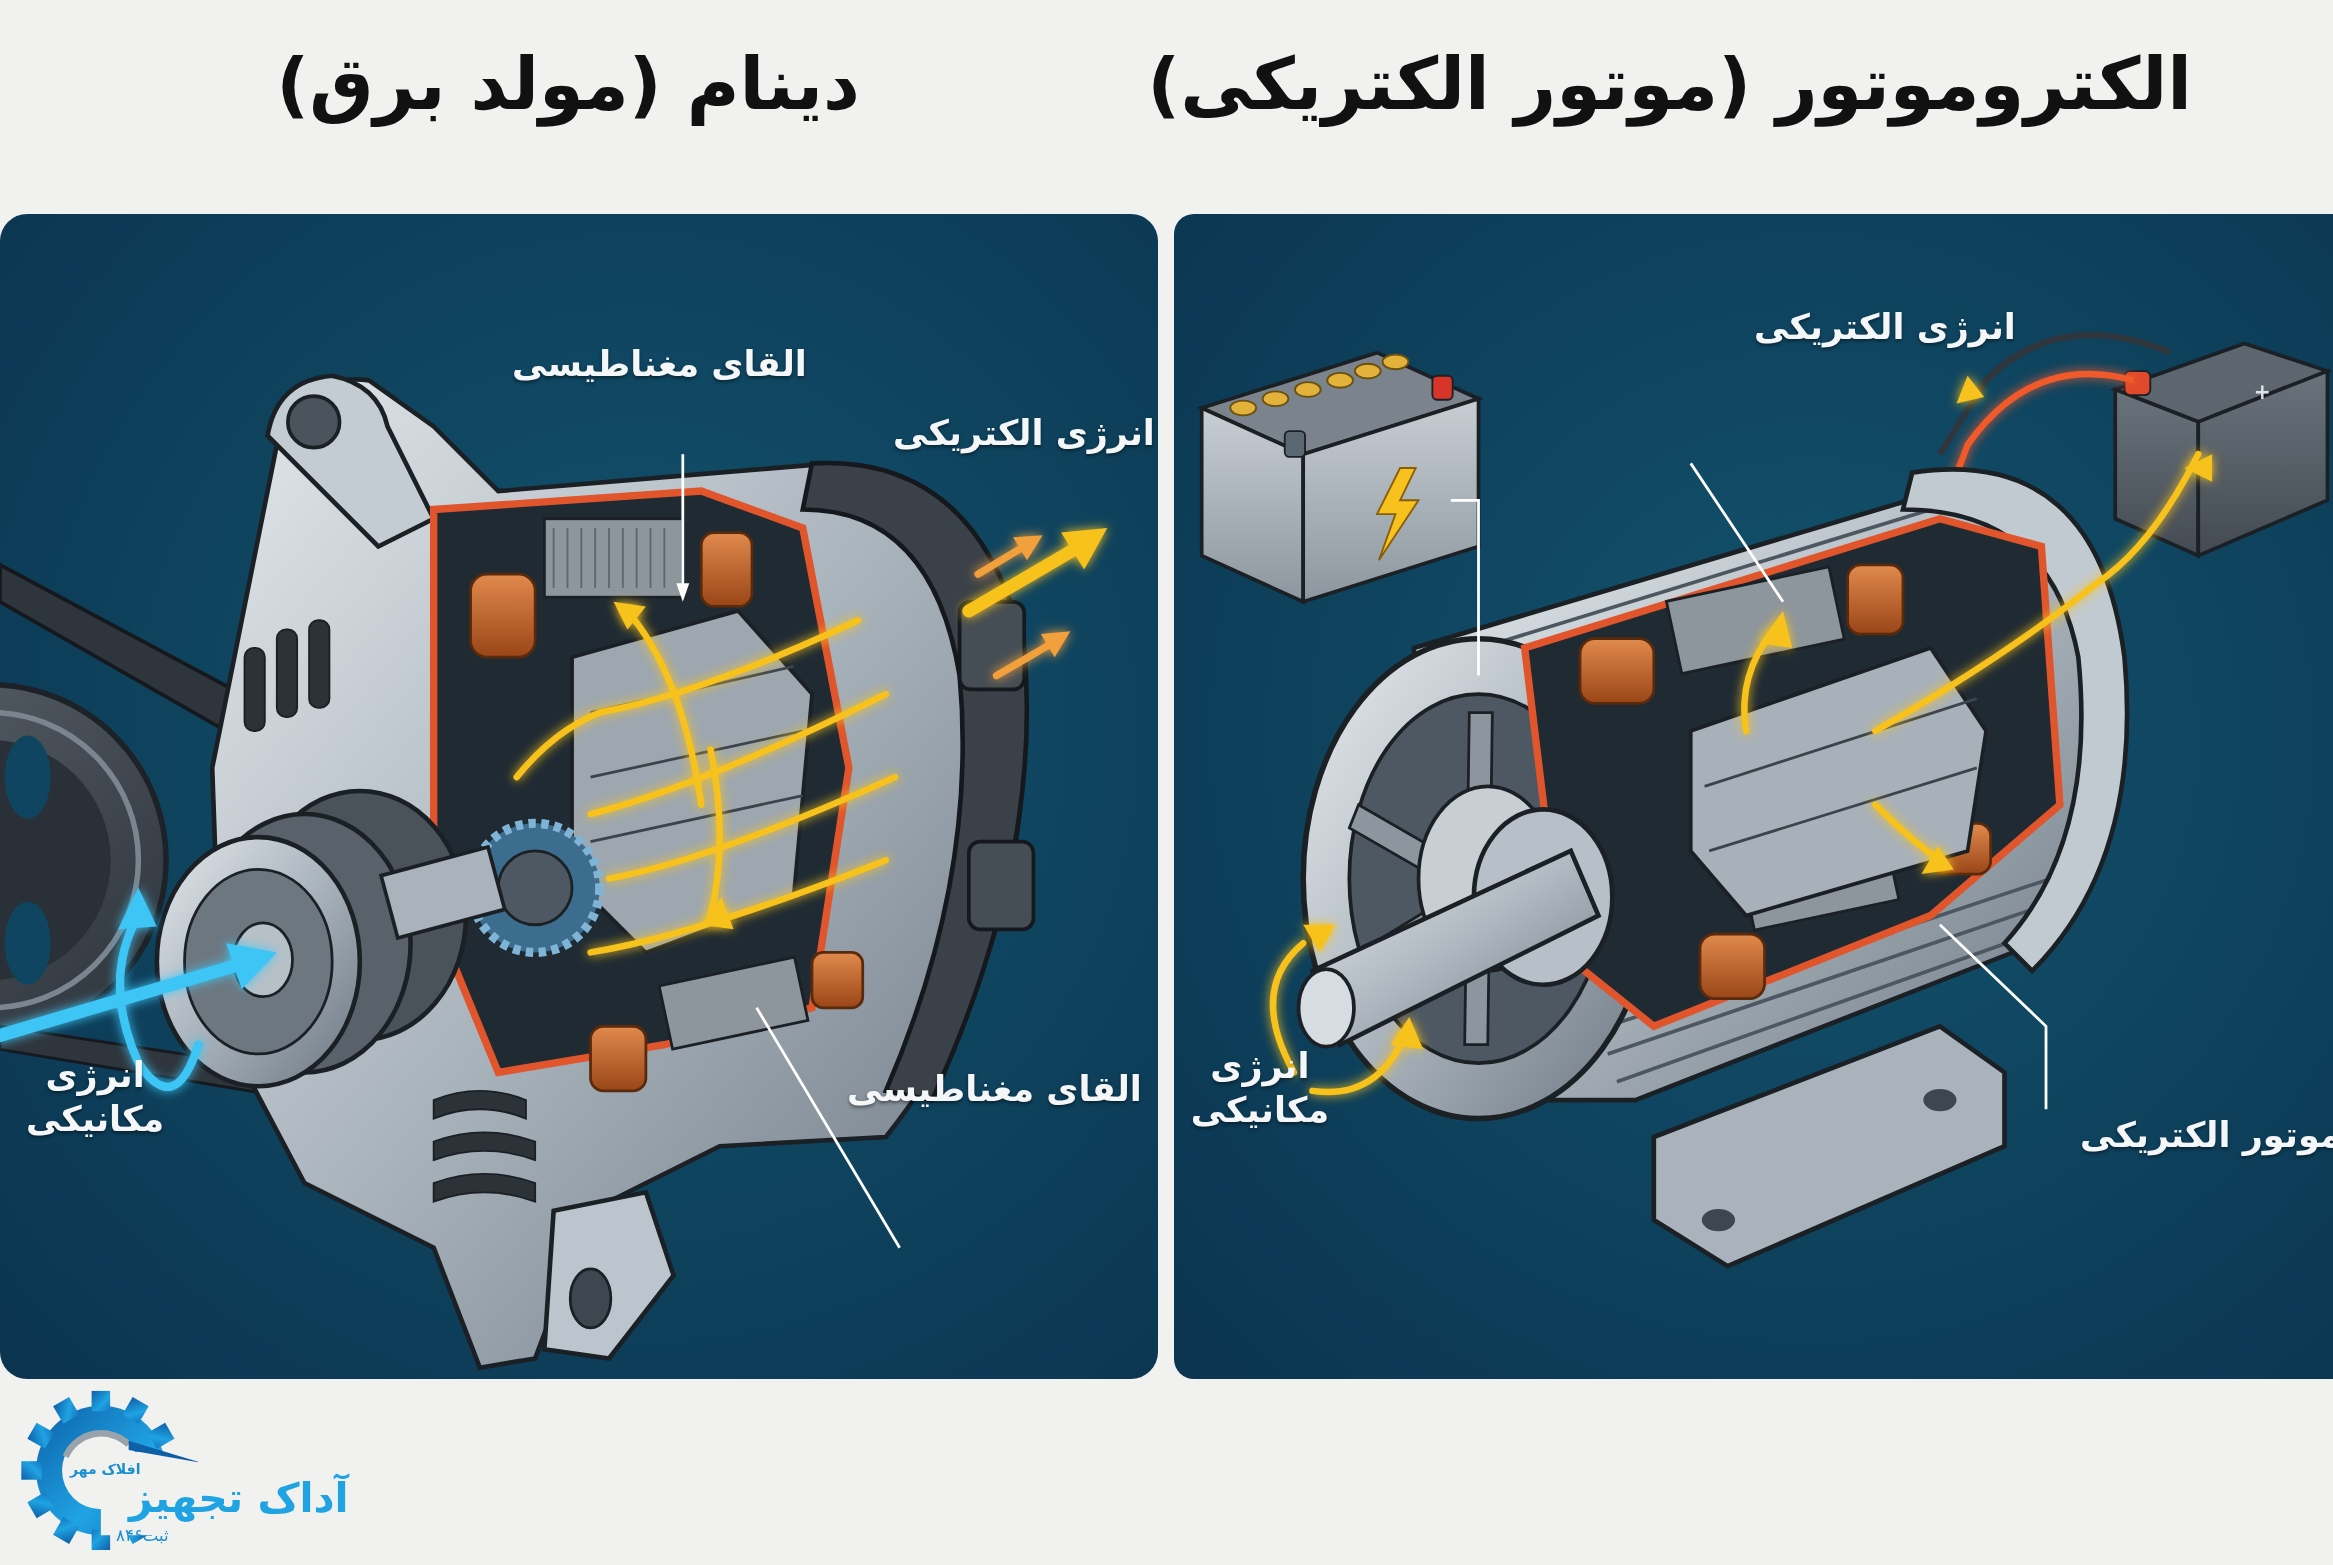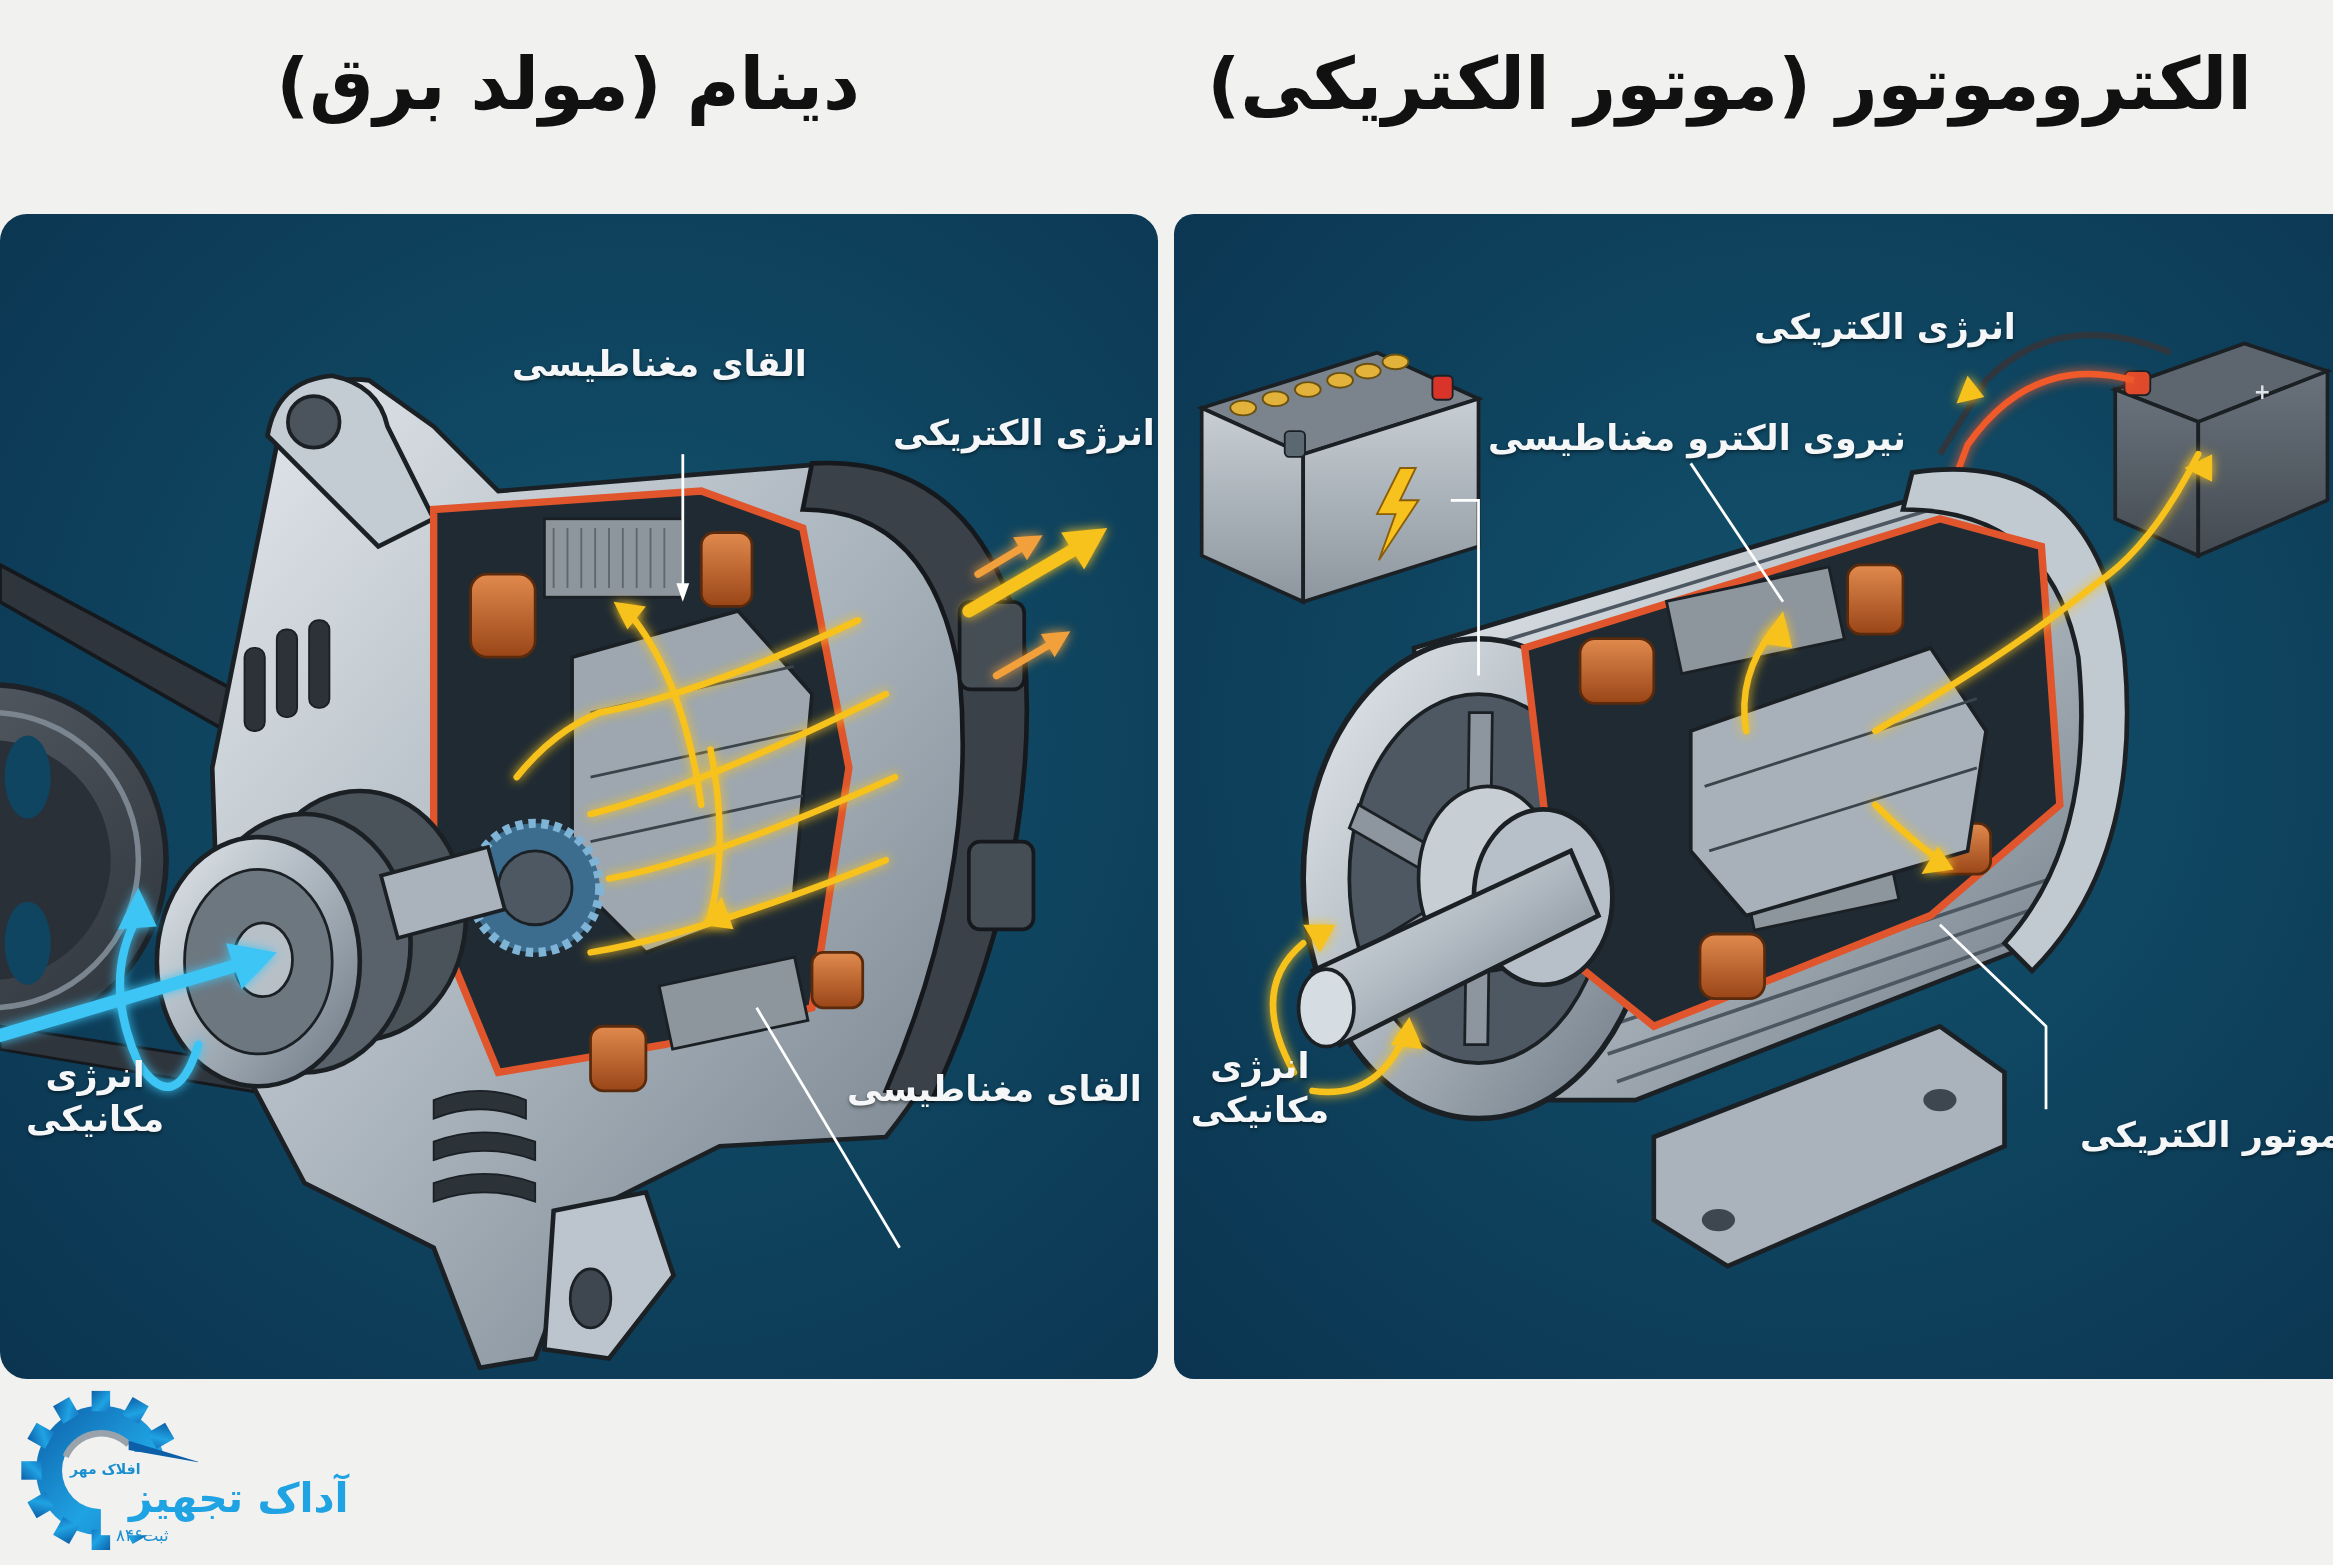--- a/index.html
+++ b/index.html
@@ -9,21 +9,21 @@
     font-family: "DejaVu Sans", sans-serif;
     position: relative;
   }
   .title {
     position: absolute; top: 48px;
     font-family: "DejaVu Sans", sans-serif;
     font-weight: bold; font-size: 72px; color: #111;
     direction: rtl; white-space: nowrap; line-height: 1;
   }
   #title-left { left: 288px; width: 572px; }
-  #title-right { left: 1274px; width: 978px; text-align: center; }
+  #title-right { left: 1214px; width: 978px; text-align: center; }
 
   .panel {
     position: absolute; top: 214px; height: 1165px;
     border-radius: 20px; overflow: hidden;
     background: radial-gradient(ellipse at 55% 45%, #14546f 0%, #0f4560 45%, #0b3450 100%);
   }
   #panel-left { left: 0; width: 1158px; border-top-left-radius: 0; border-bottom-left-radius: 0; border-radius: 27px; }
   #panel-right { left: 1174px; width: 1159px; border-top-right-radius: 0; border-bottom-right-radius: 0; }
   .panel svg.art { position: absolute; left: 0; top: 0; width: 100%; height: 100%; }
 
@@ -325,21 +325,20 @@
     <polygon points="175,770 140,770 158,800" fill="#f7c21e" filter="url(#glowR)"></polygon>
     <polygon points="255,870 235,900 270,905" fill="#f7c21e" filter="url(#glowR)"></polygon>
     <polygon points="1125,260 1095,275 1125,290" fill="#f7c21e" filter="url(#glowR)"></polygon>
 
     <polyline points="300,310 330,310 330,500" fill="none" stroke="#ffffff" stroke-width="3"></polyline>
     <line x1="560" y1="270" x2="660" y2="420" stroke="#ffffff" stroke-width="3"></line>
     <polyline points="830,770 945,880 945,970" fill="none" stroke="#ffffff" stroke-width="3"></polyline>
   </svg>
 
   <div class="label" style="left:580px; top:92px;">انرژی الکتریکی</div>
-  <div class="label" style="left:314px; top:203px;">نیروی الکترو مغناطیسی</div>
   <div class="label" style="left:906px; top:900px;">موتور الکتریکی</div>
   <div class="label two-line" style="left:7.4px; top:803px; width:157px;">
     <div>انرژی</div>
     <div>مکانیکی</div>
   </div>
 </div>
 
 <div id="logo">
   <svg width="185" height="162" viewBox="0 0 200 175">
     <defs>

